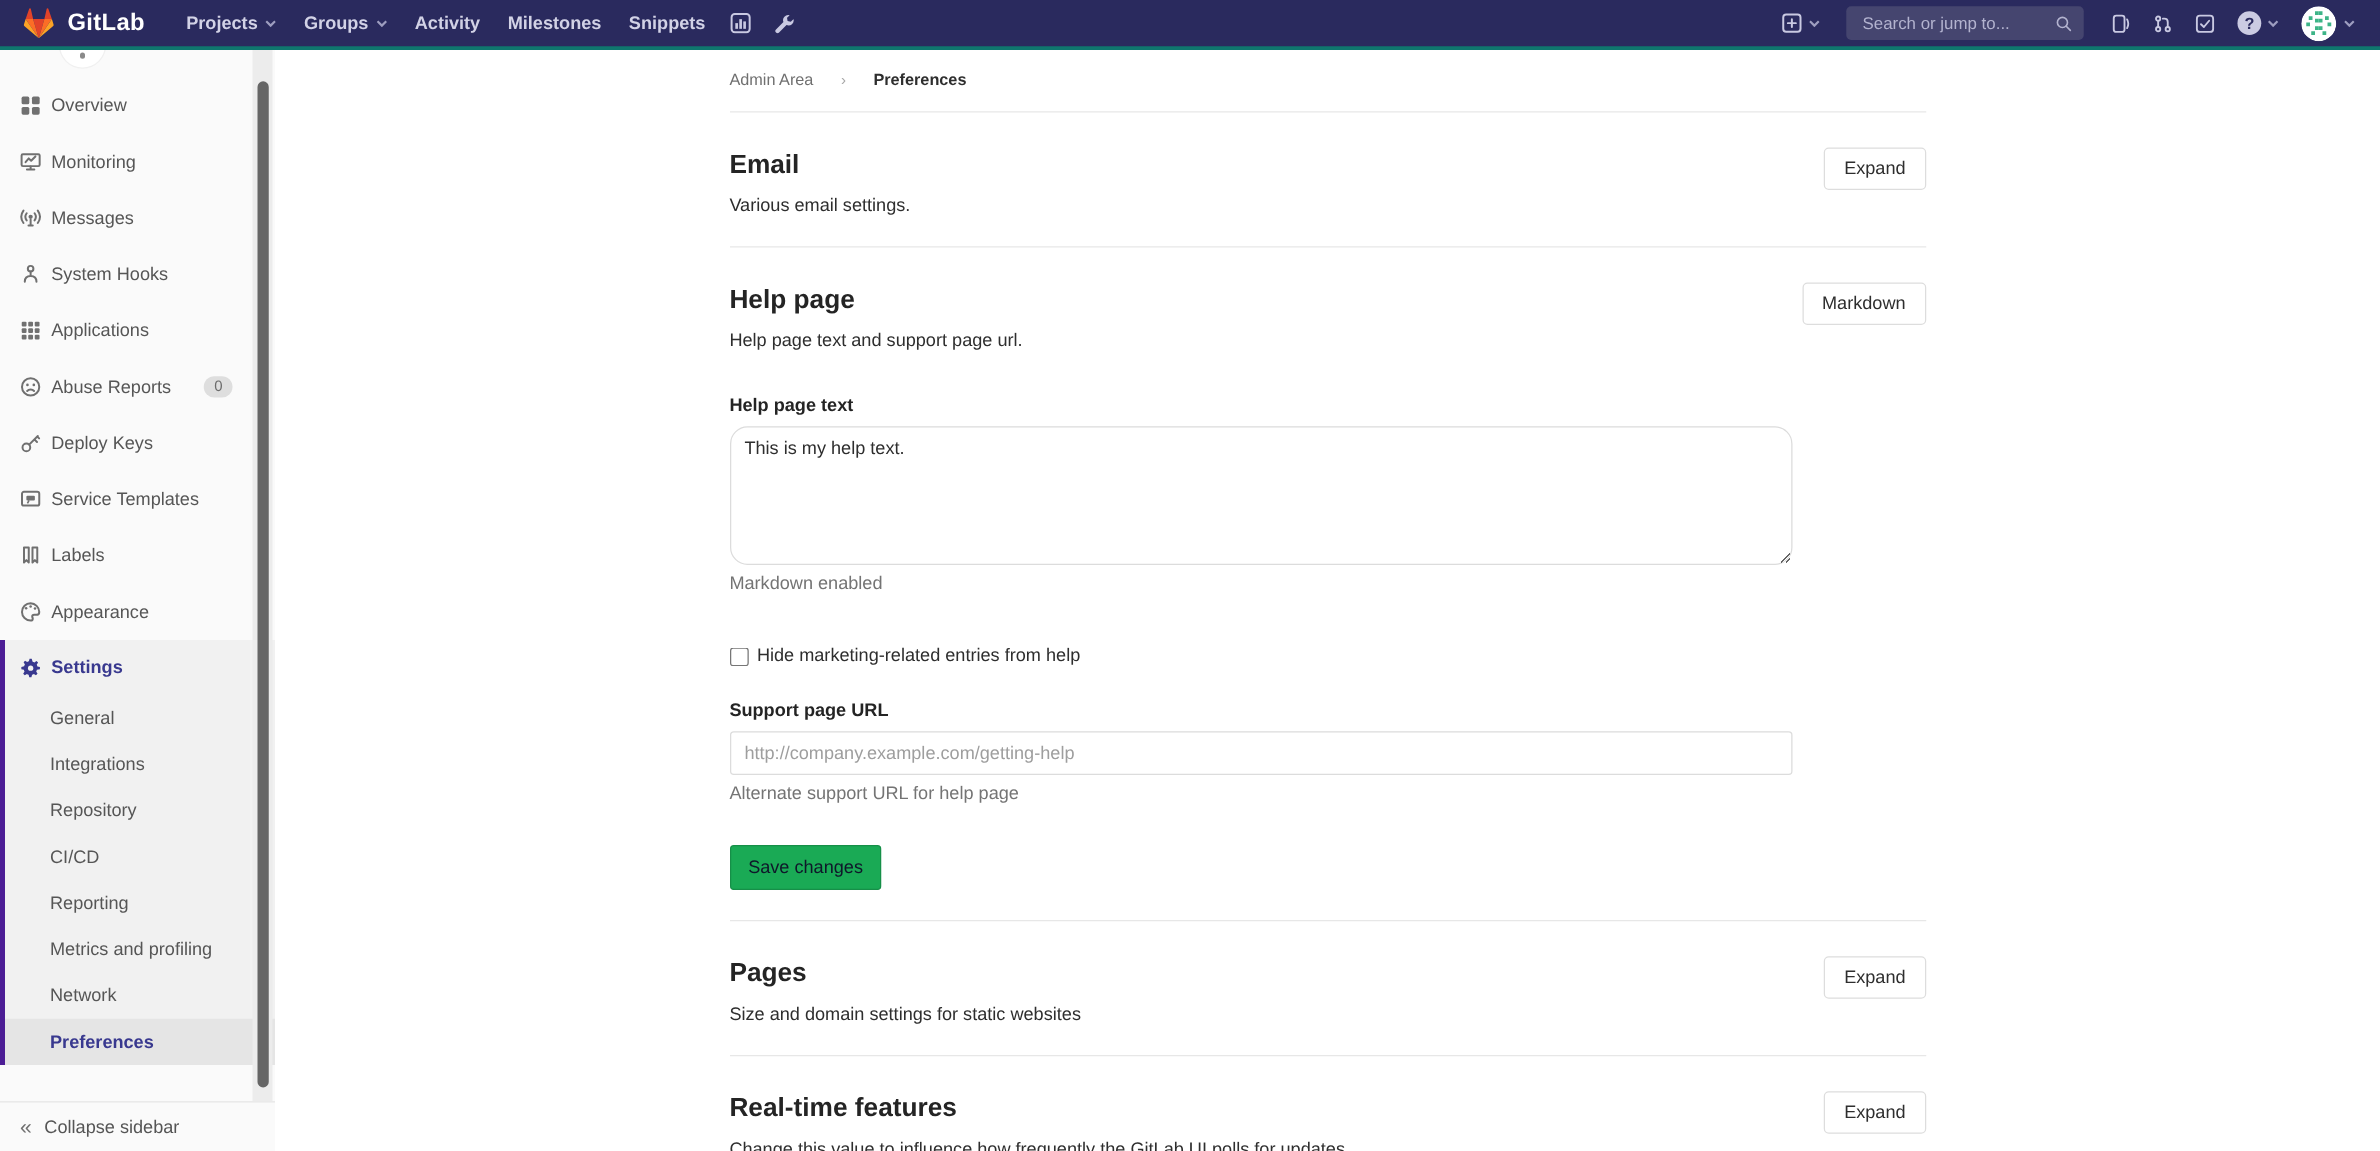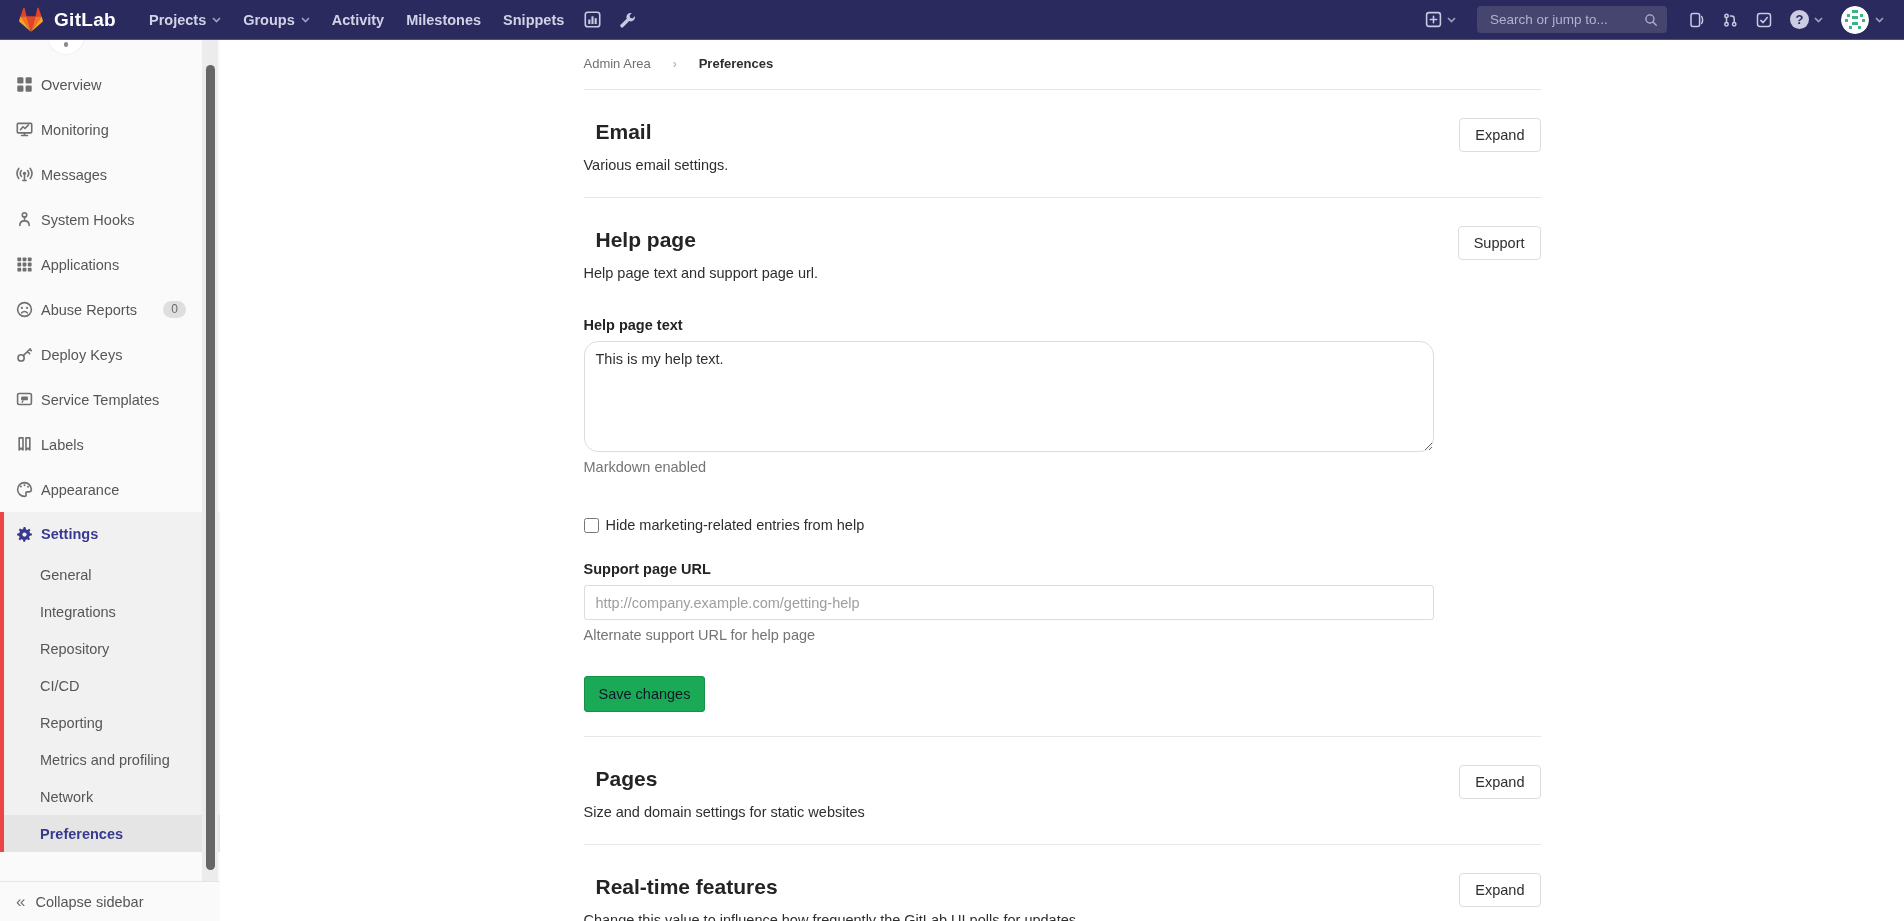--- a/index.html
+++ b/index.html
@@ -2,21 +2,21 @@
 <html><head>
 <meta charset="utf-8">
 <style>
   * { box-sizing: border-box; }
   html,body { margin:0; padding:0; width:1904px; height:921px; overflow:hidden;
     font-family:"Liberation Sans", sans-serif; background:#fff; color:#2e2e2e; }
   input,textarea,button { font-family:inherit; }
 
   
   .navbar { position:absolute; top:0; left:0; right:0; height:40px; background:#2a2a5e;
-    border-bottom:1px solid #0f766e; display:flex; align-items:center; padding:0 16px 0 18px; z-index:10; }
+    border-bottom:3px solid #0f766e; display:flex; align-items:center; padding:0 16px 0 18px; z-index:10; }
   .brand { display:flex; align-items:center; gap:10px; margin-right:22px; cursor:pointer; }
   .brand-text { color:#fff; font-size:19px; font-weight:700; letter-spacing:.3px; }
   .nav-links { display:flex; align-items:flex-end; }
   .nav-link { color:#d2d2e6; font-size:14.5px; font-weight:600; padding:0 11px; height:40px;
     display:flex; align-items:center; gap:6px; cursor:pointer; }
   .caret { width:9px; height:6px; }
   .caret polyline { fill:none; stroke:#9d9dbf; stroke-width:1.7; }
   .nav-icon-btn { color:#c9c9e2; padding:0 9px; height:40px; display:flex; align-items:center; cursor:pointer; }
   .nav-right { margin-left:auto; display:flex; align-items:center; }
   .search-box { width:190px; height:27px; background:#45456f; border-radius:4px; display:flex;
@@ -37,21 +37,21 @@
   .cut-circle { position:absolute; top:-22px; left:48px; width:36px; height:36px; background:#fff;
     border-radius:50%; box-shadow:0 0 0 1px #f0f0f0; }
   .cut-circle:after { content:""; position:absolute; left:16px; top:24px; width:4px; height:5px;
     background:#8a8a8a; border-radius:2px; }
   .side-nav { padding-top:22px; }
   .side-item { height:45px; display:flex; align-items:center; gap:8px; padding:0 34px 0 16px;
     font-size:14.5px; color:#565656; cursor:pointer; }
   .side-item .si { color:#707070; flex:0 0 17px; }
   .badge { margin-left:auto; background:#dedede; color:#6b6b6b; font-size:12px; border-radius:9px;
     padding:1px 8px; line-height:15px; }
-  .settings-block { background:#f1f1f1; border-left:4px solid #ef4444; }
+  .settings-block { background:#f1f1f1; border-left:4px solid #4c1d95; }
   .settings-block .side-item.settings { height:44px; padding-left:12px; color:#39398f; font-weight:700; }
   .settings-block .side-item.settings .si { color:#39398f; }
   .sub-item { height:37px; display:flex; align-items:center; padding-left:36px; font-size:14.5px;
     color:#565656; cursor:pointer; }
   .sub-item.active { background:#e5e5e5; color:#39398f; font-weight:700; }
   .side-footer { position:absolute; left:0; bottom:0; width:220px; height:40px; background:#fafafa;
     border-top:1px solid #e5e5e5; display:flex; align-items:center; gap:10px; padding:0 16px;
     font-size:14.5px; color:#555; cursor:pointer; z-index:11; }
   .collapse-glyph { font-size:17px; color:#707070; line-height:1; }
 
@@ -59,21 +59,21 @@
   .main { position:absolute; left:220px; top:40px; right:0; bottom:0; background:#fff; overflow:hidden; }
   .container { width:957px; margin:0 auto; }
   .breadcrumbs { padding:16px 0 18px; border-bottom:1px solid #e7e7e7; display:flex; gap:22px;
     align-items:center; font-size:13px; }
   .crumb-link { color:#707070; cursor:pointer; }
   .crumb-sep { color:#a8a8a8; font-size:12px; }
   .crumb-current { color:#2e2e2e; font-weight:700; }
 
   .section { display:flex; justify-content:space-between; align-items:flex-start;
     padding:28px 0 24px; border-bottom:1px solid #e7e7e7; }
-  .section h4 { margin:2px 12px 13px; font-size:21px; font-weight:700; color:#242424; }
+  .section h4 { margin:2px 0 13px; font-size:21px; font-weight:700; color:#242424; }
   .section .desc { margin:0; font-size:14.5px; color:#2e2e2e; }
   .btn { background:#fff; border:1px solid #ddd; border-radius:4px; padding:8px 15px;
     font-size:14.5px; color:#2e2e2e; cursor:pointer; }
   .sec-left { flex:1; }
 
   .form-label { font-weight:700; font-size:14.5px; color:#242424; margin:36px 0 8px; }
   .form-label.tight { margin-top:28px; }
   textarea.help-text { width:850px; height:111px; border:1px solid #dcdcdc; border-radius:14px;
     padding:9px 11px; font-size:14.5px; color:#2e2e2e; resize:both; outline:none; display:block; }
   .hint { color:#747474; font-size:14.5px; margin-top:7px; }
@@ -400,21 +400,21 @@
           <input type="checkbox" style="">
           <span>Hide marketing-related entries from help</span>
         </div>
 
         <div class="form-label tight">Support page URL</div>
         <input type="text" class="url-input" placeholder="http://company.example.com/getting-help" style="">
         <div class="hint">Alternate support URL for help page</div>
 
         <button class="save-btn">Save changes</button>
       </div>
-      <button class="btn">Support</button>
+      <button class="btn">Markdown</button>
     </div>
 
     <div class="section">
       <div class="sec-left">
         <h4>Pages</h4>
         <p class="desc">Size and domain settings for static websites</p>
       </div>
       <button class="btn">Expand</button>
     </div>
 

